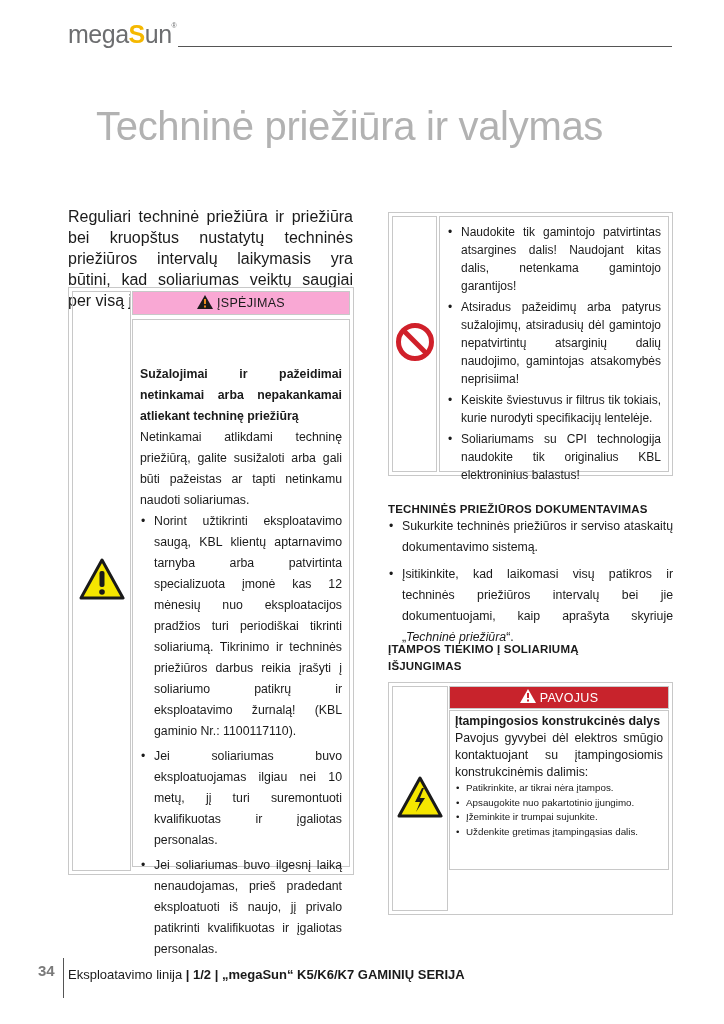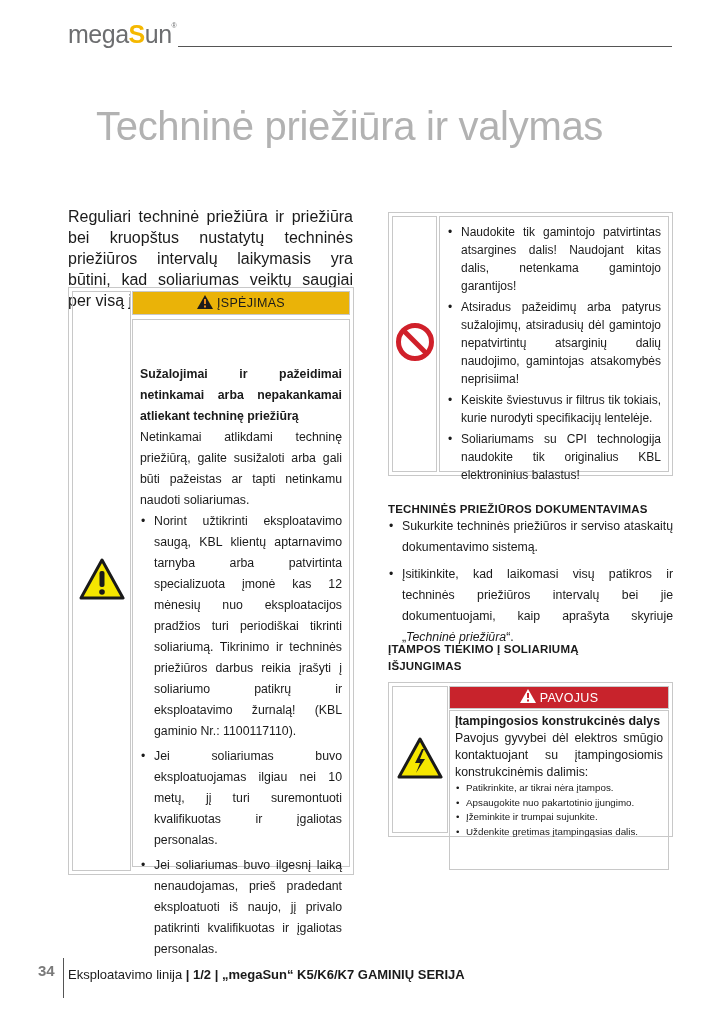--- a/index.html
+++ b/index.html
@@ -18,21 +18,21 @@
   .intro { position: absolute; left: 68px; top: 206px; width: 285px; font-size: 16px; line-height: 21px; text-align: justify; }
 
   
   .box { position: absolute; border: 1px solid #c8c8c8; padding: 3px; }
   .box-inner { position: relative; width: 100%; height: 100%; }
   .icon-col { position: absolute; top: 0; bottom: 0; left: 0; border: 1px solid #c8c8c8; display: flex; align-items: center; justify-content: center; }
   .content-col { position: absolute; top: 0; bottom: 0; right: 0; }
 
   .banner { height: 24px; display: flex; align-items: center; justify-content: center; color: #fff; font-size: 12.5px; letter-spacing: 0.3px; border: 1px solid #c8c8c8; }
   .banner .tri { display: inline-block; margin-right: 4px; }
-  .banner-warn { background: #eab308; color: #1a1a1a; }
+  .banner-warn { background: #f9a8d4; color: #1a1a1a; }
   .banner-danger { background: #c8232c; }
 
   .pane { border: 1px solid #c8c8c8; padding: 6px 7px; font-size: 12.3px; line-height: 21px; text-align: justify; }
   .pane b { font-weight: bold; }
 
   ul.bul { list-style: none; }
   ul.bul li { position: relative; padding-left: 14px; text-align: justify; }
   ul.bul li::before { content: "•"; position: absolute; left: 1px; top: 0; }
 
   .sec-head { position: absolute; left: 388px; font-size: 11.5px; font-weight: bold; letter-spacing: 0.2px; line-height: 17px; }
@@ -117,21 +117,21 @@
 <ul class="bul sec-list" style="top:516px;">
   <li>Sukurkite techninės priežiūros ir serviso ataskaitų dokumentavimo sistemą.</li>
   <li><span>Įsitikinkite, kad laikomasi visų patikros ir techninės priežiūros intervalų bei jie dokumentuojami, kaip aprašyta skyriuje „</span><i>Techninė priežiūra</i><span>“.</span></li>
 </ul>
 
 <h2 class="sec-head" style="top:641px;">
   <span style="display:block;">ĮTAMPOS TIEKIMO Į SOLIARIUMĄ</span>
   <span style="display:block;">IŠJUNGIMAS</span>
 </h2>
 
-<div class="box" style="left:388px; top:682px; width:285px; height:155px;">
+<div class="box" style="left:388px; top:682px; width:285px; height:233px;">
   <div class="box-inner">
     <div class="icon-col" style="width:56px;">
       <span>
         <svg width="46" height="42" viewBox="0 0 46 42">
           <path d="M23 2 L44 40 L2 40 Z" fill="#f5e600" stroke="#1a1a1a" stroke-width="3" stroke-linejoin="round"></path>
           <path d="M25 12 L18 26 L23 26 L19 36 L28 22 L23 22 L27 12 Z" fill="#1a1a1a"></path>
         </svg>
       </span>
     </div>
     <div class="content-col" style="left:57px;">

